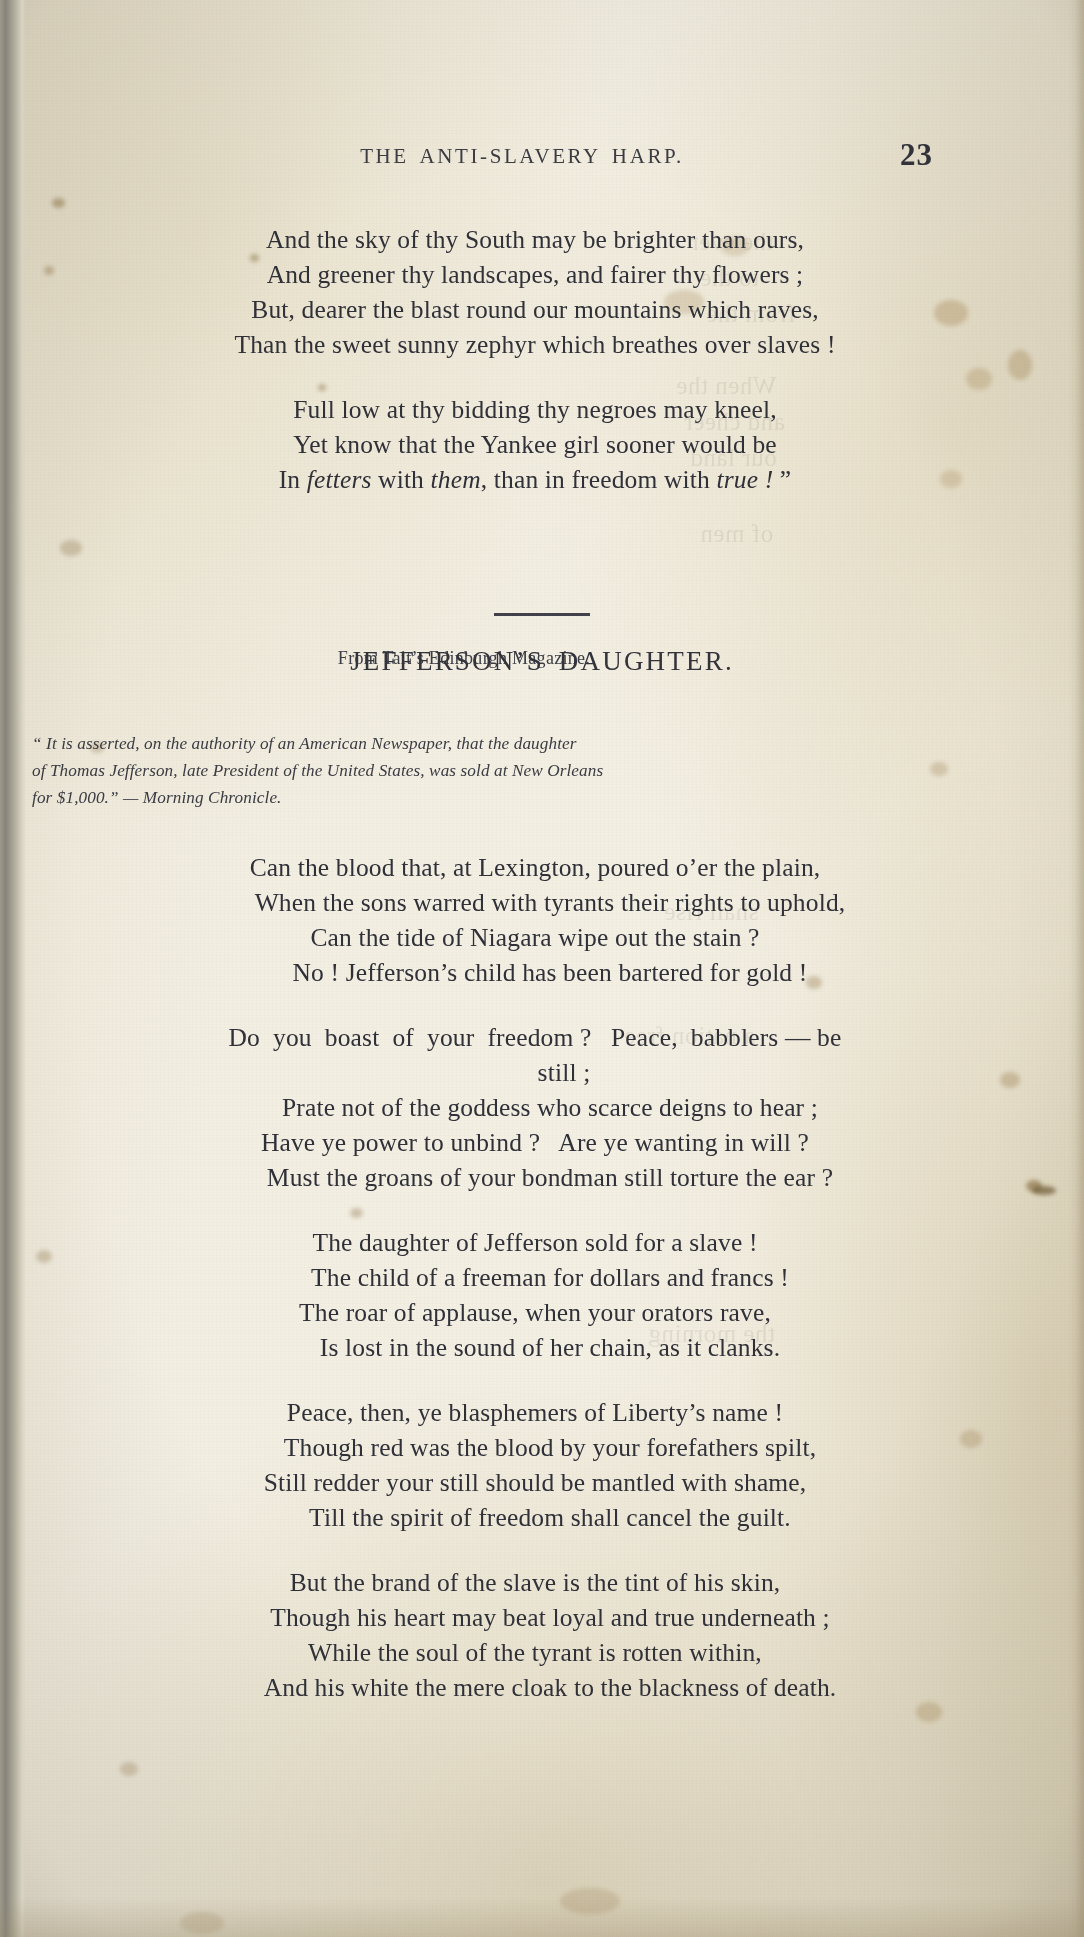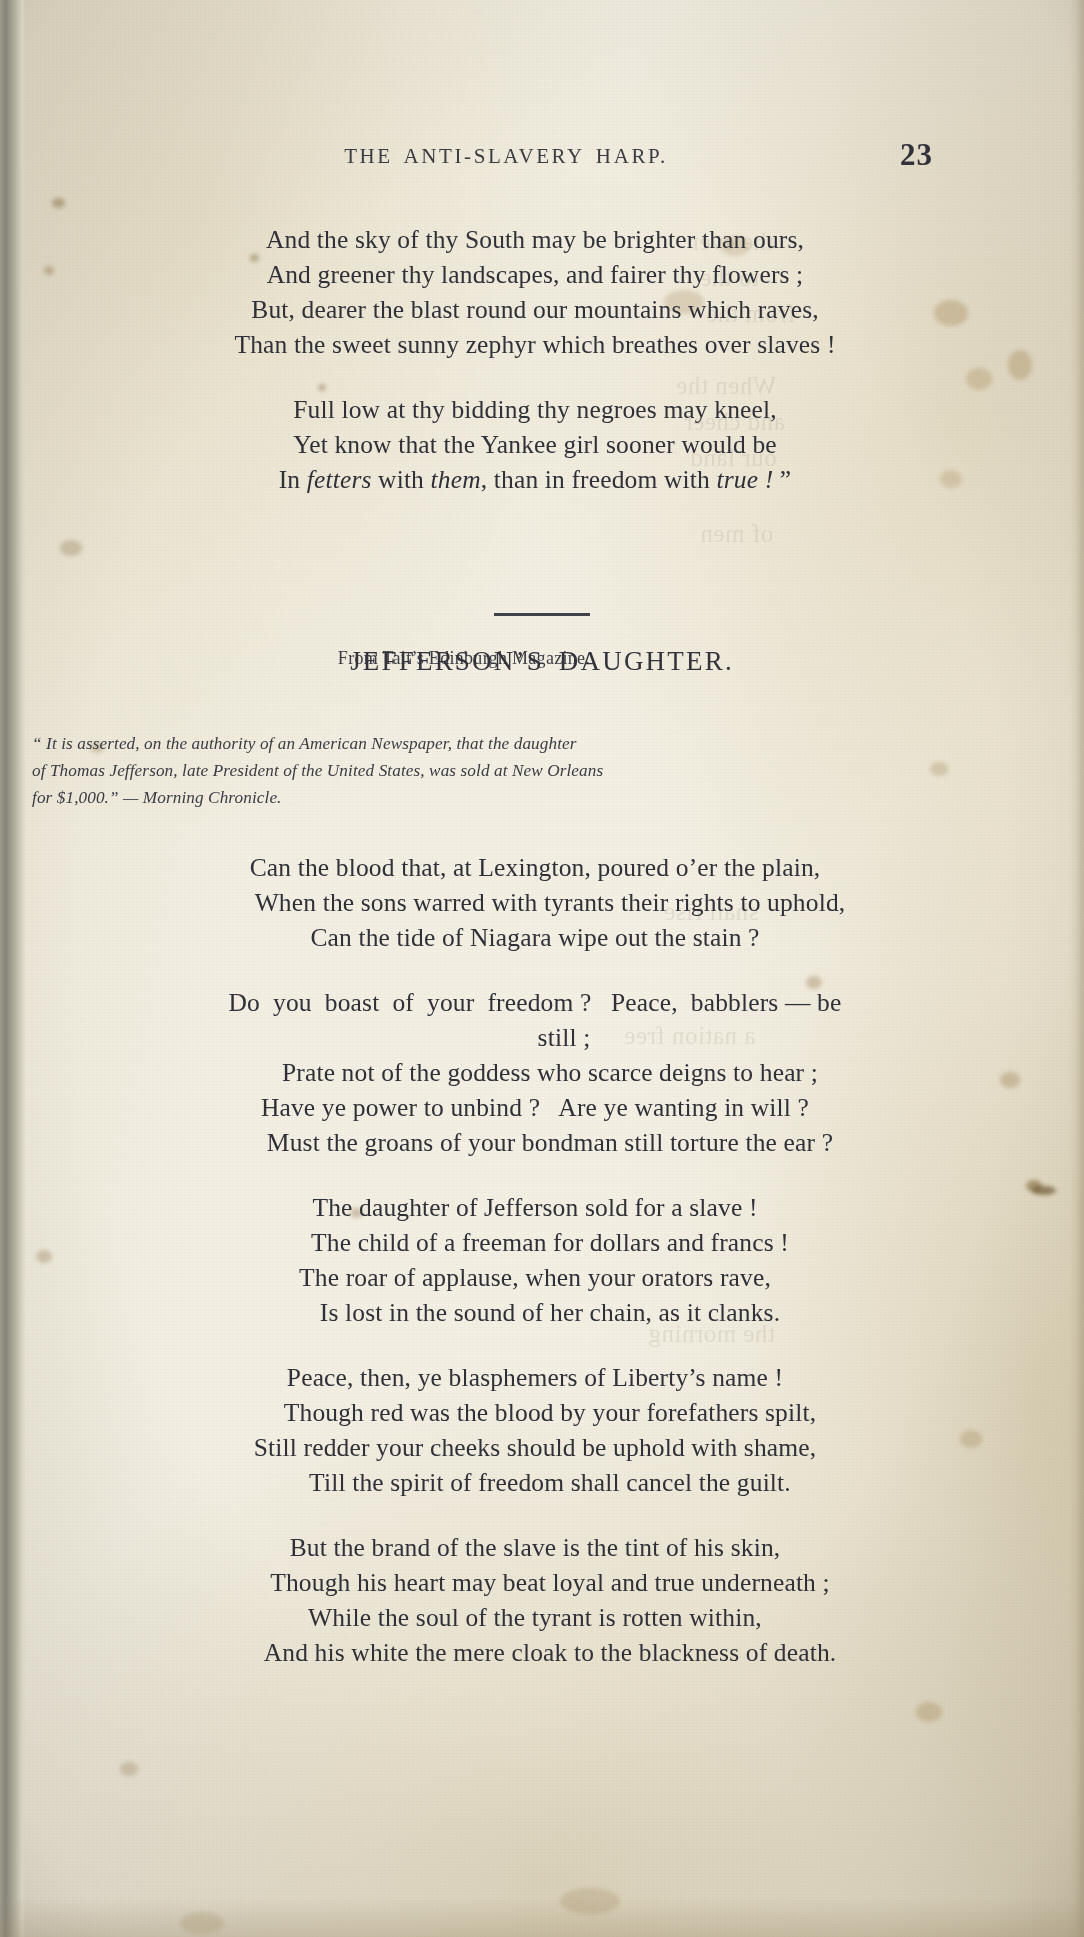--- a/index.html
+++ b/index.html
@@ -91,21 +91,21 @@
 
   
   .content {
     position: relative;
     z-index: 5;
   }
 
   .running-head {
     position: absolute;
     top: 144px;
-    left: 0;
+    left: 16px;
     width: 924px;
     text-align: center;
     padding-left: 44px;
   }
   .running-head .rh-text {
     font-size: 21px;
     letter-spacing: 2.6px;
     color: #3b3c42;
     text-transform: uppercase;
     word-spacing: 4px;
@@ -262,38 +262,39 @@
         <span class="eline">“ It is asserted, on the authority of an American Newspaper, that the daughter</span>
         <span class="eline">of Thomas Jefferson, late President of the United States, was sold at New Orleans</span>
         <span class="eline">for $1,000.” — Morning Chronicle.</span>
       </div>
 
     <div class="poem-block" id="main-poem" style="top:850px;">
         <div class="stanza">
           <div class="line">Can the blood that, at Lexington, poured o’er the plain,</div>
           <div class="line ind1">When the sons warred with tyrants their rights to uphold,</div>
           <div class="line">Can the tide of Niagara wipe out the stain ?</div>
+          <div class="line ind1">No ! Jefferson’s child has been bartered for gold !</div>
         </div>
         <div class="stanza">
           <div class="line">Do  you  boast  of  your  freedom ?   Peace,  babblers — be</div>
           <div class="line ind2">still ;</div>
           <div class="line ind1">Prate not of the goddess who scarce deigns to hear ;</div>
           <div class="line">Have ye power to unbind ?   Are ye wanting in will ?</div>
           <div class="line ind1">Must the groans of your bondman still torture the ear ?</div>
         </div>
         <div class="stanza">
           <div class="line">The daughter of Jefferson sold for a slave !</div>
           <div class="line ind1">The child of a freeman for dollars and francs !</div>
           <div class="line">The roar of applause, when your orators rave,</div>
           <div class="line ind1">Is lost in the sound of her chain, as it clanks.</div>
         </div>
         <div class="stanza">
           <div class="line">Peace, then, ye blasphemers of Liberty’s name !</div>
           <div class="line ind1">Though red was the blood by your forefathers spilt,</div>
-          <div class="line">Still redder your cheeks should be uphold with shame,</div>
+          <div class="line">Still redder your still should be mantled with shame,</div>
           <div class="line ind1">Till the spirit of freedom shall cancel the guilt.</div>
         </div>
         <div class="stanza">
           <div class="line">But the brand of the slave is the tint of his skin,</div>
           <div class="line ind1">Though his heart may beat loyal and true underneath ;</div>
           <div class="line">While the soul of the tyrant is rotten within,</div>
           <div class="line ind1">And his white the mere cloak to the blackness of death.</div>
         </div>
       </div>
 

